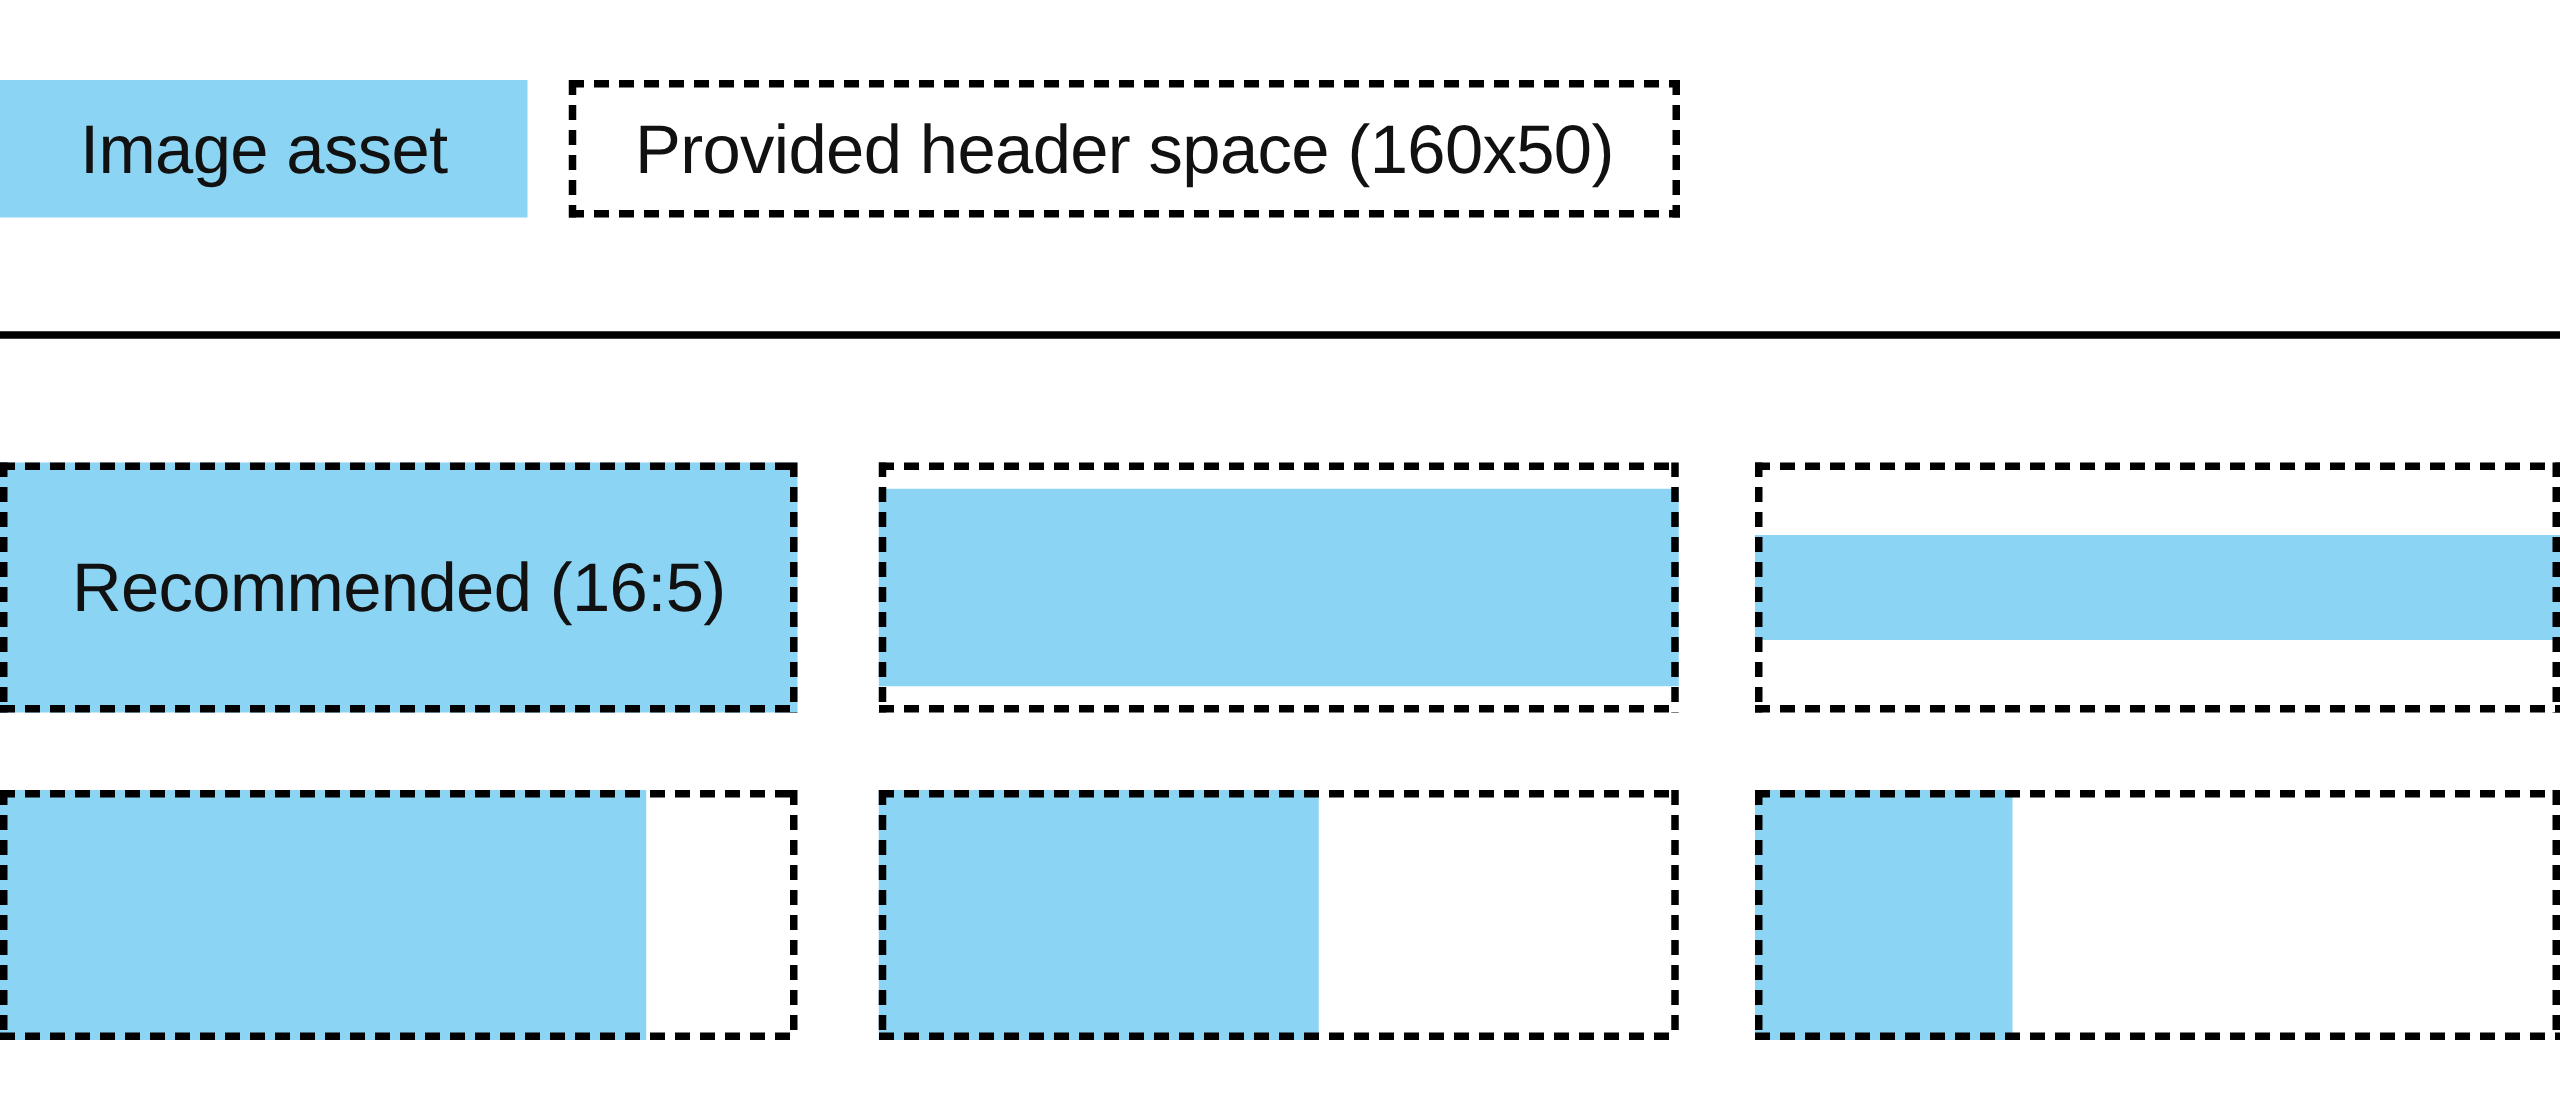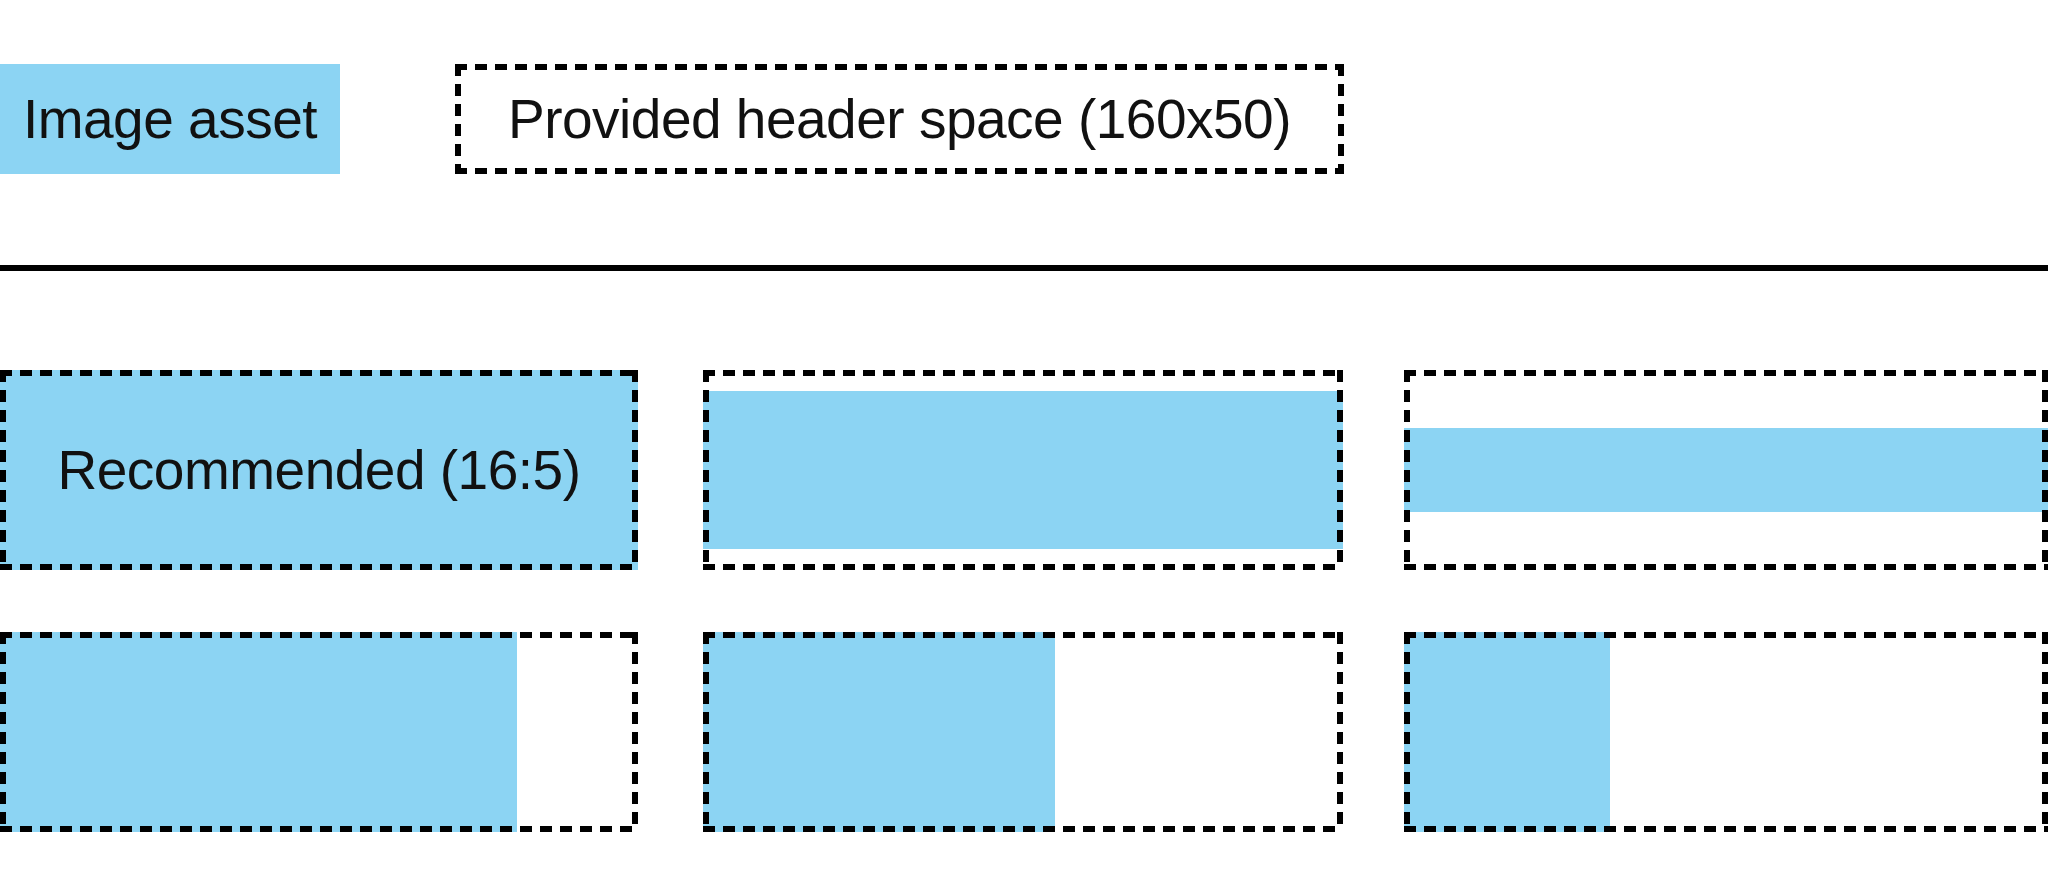--- a/index.html
+++ b/index.html
@@ -21,21 +21,21 @@
     font-weight: 400;
     letter-spacing: -0.5px;
     white-space: nowrap;
     line-height: 1;
   }
 
   
   .legend-swatch {
     position: absolute;
     left: 0; top: 64px;
-    width: 340px; height: 110px;
+    width: 422px; height: 110px;
     background: var(--asset-blue, #8CD4F3);
     display: flex; align-items: center; justify-content: center;
   }
 
   
   .dashed {
     position: absolute;
   }
   .dashed::after {
     content: "";

